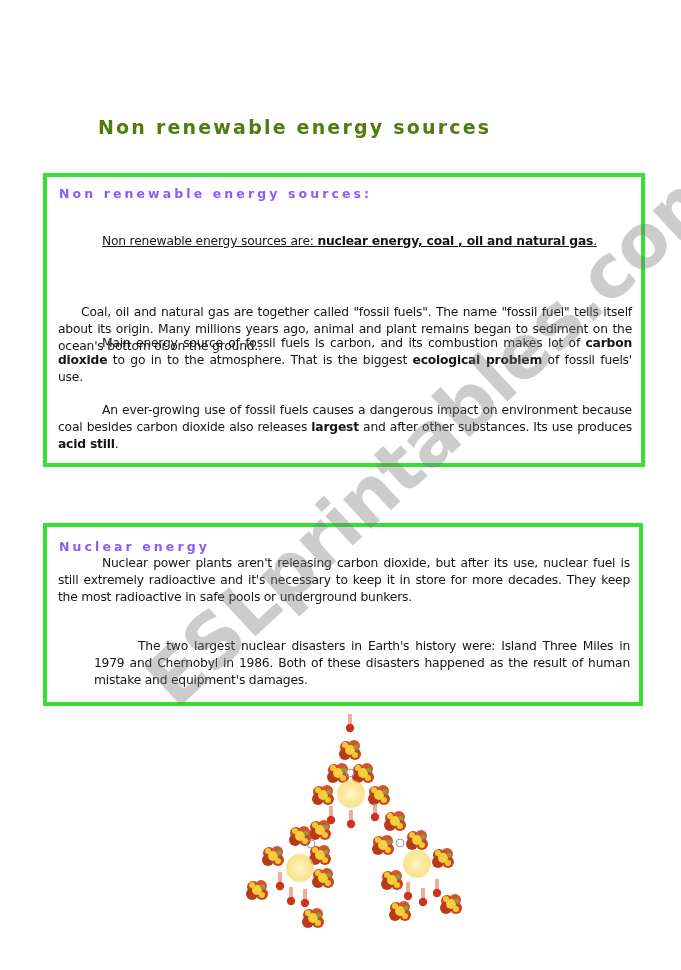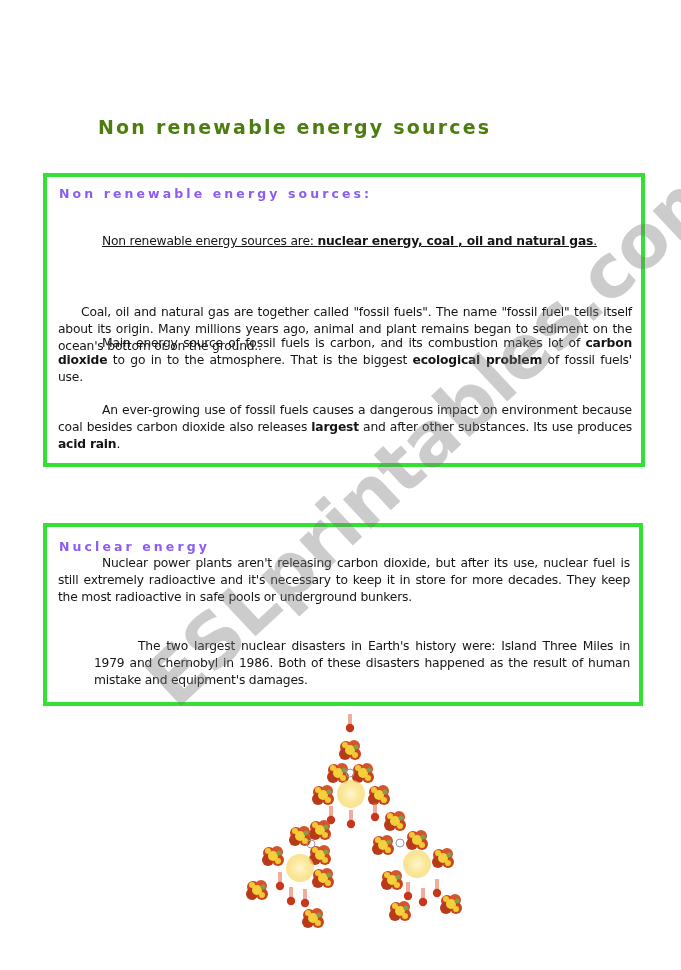--- a/index.html
+++ b/index.html
@@ -50,21 +50,21 @@
 
 <div class="box" id="box1">
   <div class="box-heading">Non renewable energy sources:</div>
 
   <div class="para" style="top:56px;text-decoration:underline;"><span class="indent"></span><span>Non renewable energy sources are: </span><b>nuclear energy, coal , oil and natural gas</b><span>.</span></div>
 
   <div class="para" style="top:91px;margin-top:36px;"><span class="indent-small"></span><span>Coal, oil and natural gas are together called "fossil fuels". The name "fossil fuel" tells itself about its origin. Many millions years ago, animal and plant remains began to sediment on the ocean's bottom or on the ground..</span></div>
 
   <div class="para" style="top:158px;"><span class="indent"></span><span>Main energy source of fossil fuels is carbon, and its combustion makes lot of </span><b>carbon dioxide</b><span> to go in to the atmosphere. That is the biggest </span><b>ecological problem</b><span> of fossil fuels' use.</span></div>
 
-  <div class="para" style="top:225px;"><span class="indent"></span><span>An ever-growing use of fossil fuels causes a dangerous impact on environment because coal besides carbon dioxide also releases </span><b>largest</b><span> and after other substances. Its use produces </span><b>acid rain</b><span>.</span></div>
+  <div class="para" style="top:225px;"><span class="indent"></span><span>An ever-growing use of fossil fuels causes a dangerous impact on environment because coal besides carbon dioxide also releases </span><b>largest</b><span> and after other substances. Its use produces </span><b>acid still</b><span>.</span></div>
 </div>
 
 <div class="box" id="box2">
   <div class="box-heading">Nuclear energy</div>
 
   <div class="para" style="top:28px;"><span class="indent"></span><span>Nuclear power plants aren't releasing carbon dioxide, but after its use, nuclear fuel is still extremely radioactive and it's necessary to keep it in store for more decades. They keep the most radioactive in safe pools or underground bunkers.</span></div>
 
   <div class="para" style="top:111px;margin-left:36px;"><span class="indent"></span><span>The two largest nuclear disasters in Earth's history were: Island Three Miles in 1979 and Chernobyl in 1986. Both of these disasters happened as the result of human mistake and equipment's damages.</span></div>
 </div>
 

